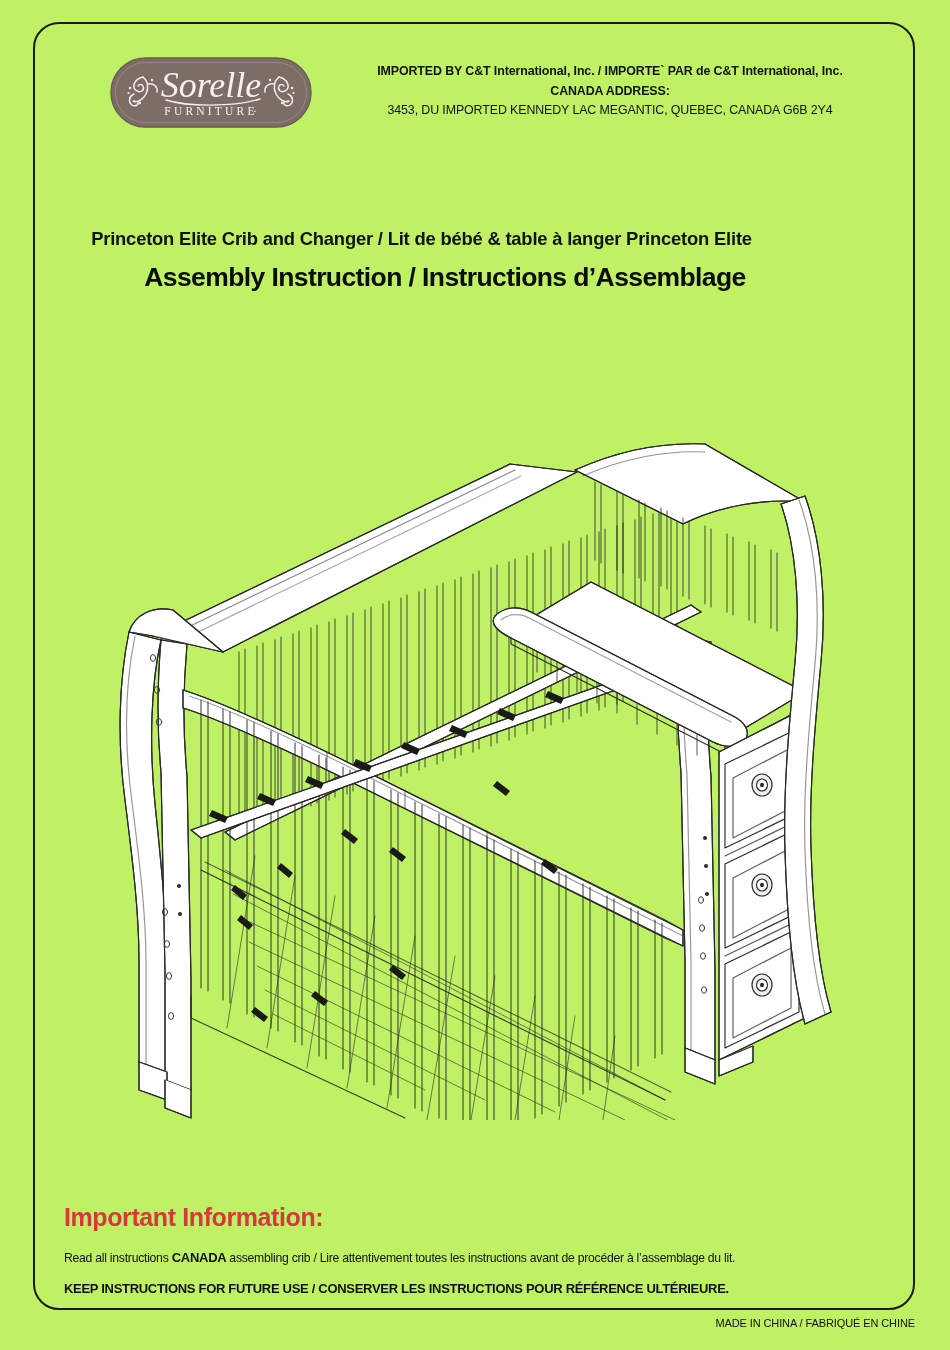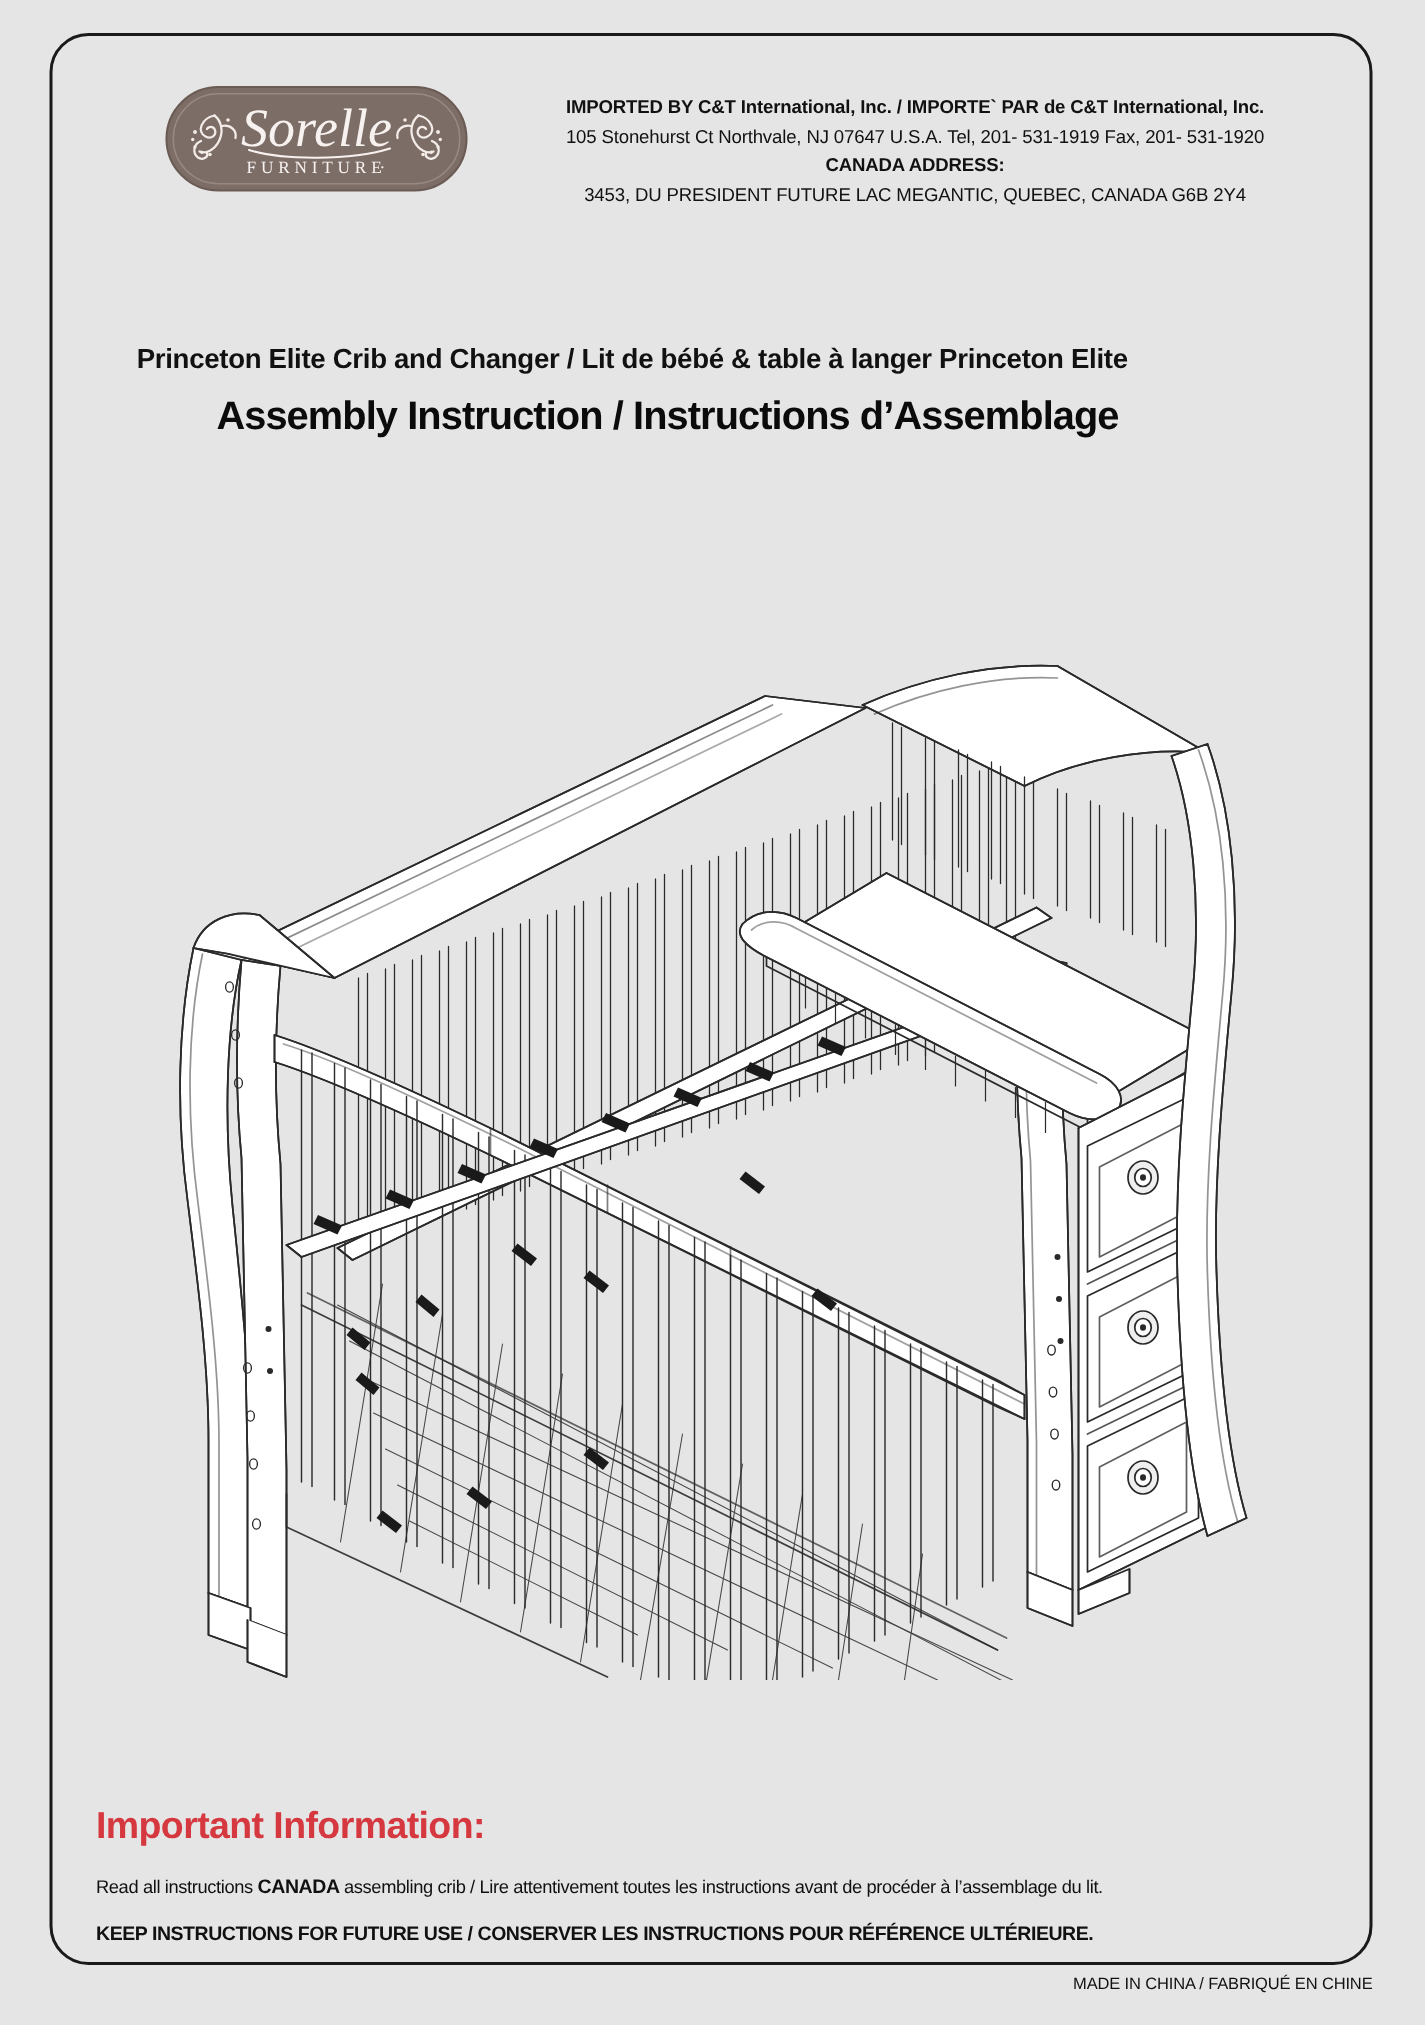--- a/index.html
+++ b/index.html
@@ -10,21 +10,21 @@
     height: 1350px;
     background: #ffffff;
     font-family: "Liberation Sans", sans-serif;
     overflow: hidden;
   }
 
   .page {
     position: relative;
     width: 950px;
     height: 1350px;
-    background: #e5e5e5;
+    background: #bef264;
   }
 
   
   .page-border {
     position: absolute;
     left: 33px;
     top: 22px;
     width: 882px;
     height: 1288px;
     border: 2.2px solid #1a1a1a;
@@ -201,23 +201,22 @@
         <path d="M56 43 C 78 50, 124 50, 150 42" fill="none" stroke="#f7f2f0" stroke-width="1.4" stroke-linecap="round"></path>
 
         <text x="101" y="58" text-anchor="middle" font-family="'Liberation Serif', serif" font-size="11.5" letter-spacing="3.2" fill="#f7f2f0">FURNITURE</text>
         <text x="57" y="58" font-family="'Liberation Serif', serif" font-size="11.5" fill="#f7f2f0">·</text>
         <text x="143" y="58" font-family="'Liberation Serif', serif" font-size="11.5" fill="#f7f2f0">·</text>
       </svg>
     </div>
 
     <div class="addr-block">
       <div class="addr-line bold">IMPORTED BY C&amp;T International, Inc. / IMPORTE` PAR  de C&amp;T International, Inc.</div>
-      <div class="addr-line">105 Stonehurst Ct Northvale, NJ 07647 U.S.A.  Tel, 201- 531-1919 Fax, 201- 531-1920</div>
       <div class="addr-line bold">CANADA ADDRESS:</div>
-      <div class="addr-line">3453, DU PRESIDENT FUTURE LAC MEGANTIC, QUEBEC, CANADA G6B 2Y4</div>
+      <div class="addr-line">3453, DU IMPORTED KENNEDY LAC MEGANTIC, QUEBEC, CANADA G6B 2Y4</div>
     </div>
   </div>
 
   <div class="title-sub">Princeton Elite Crib and Changer / Lit de bébé &amp; table à langer Princeton Elite</div>
   <div class="title-main">Assembly Instruction / Instructions d’Assemblage</div>
 
   <div class="illustration">
     <svg viewBox="0 0 790 720" xmlns="http://www.w3.org/2000/svg" stroke="#2a2a2a" fill="none" stroke-width="1.15" stroke-linejoin="round" stroke-linecap="round">
 
       <g>

